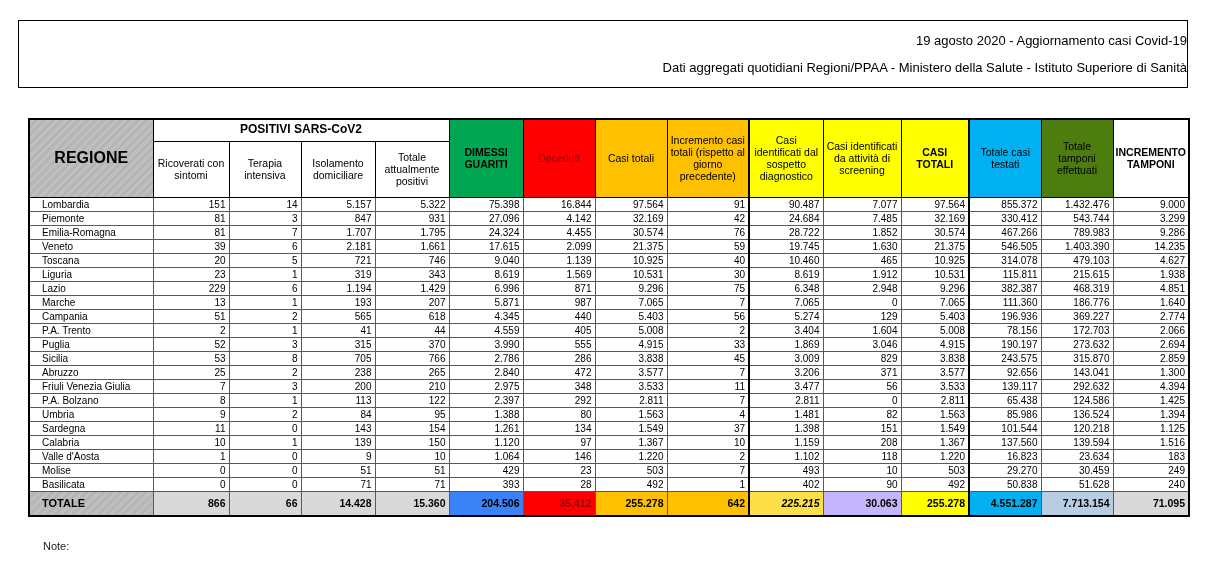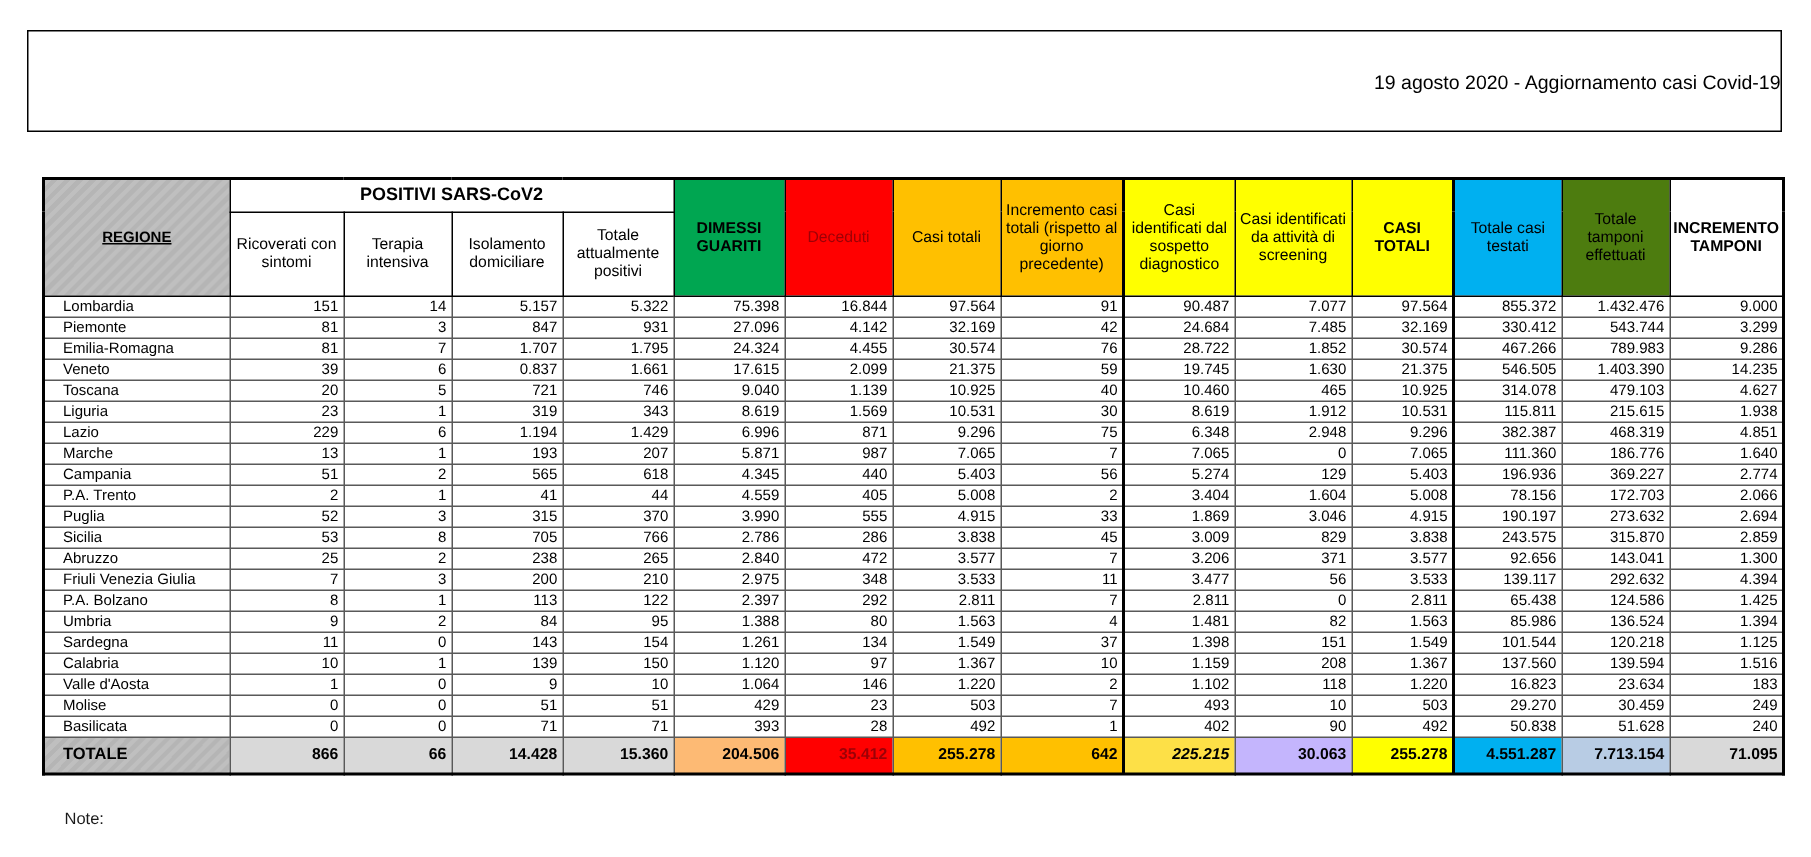--- a/index.html
+++ b/index.html
@@ -15,22 +15,22 @@
     border:2px solid #000;
   }
   .report-table th,.report-table td{
     border:1px solid #595959;overflow:hidden;white-space:nowrap;
   }
   .report-table thead th{border-color:#000;white-space:normal;}
   tr.hdr1{height:22px;}
   tr.hdr2{height:56px;}
   th{font-weight:normal;font-size:10.5px;text-align:center;vertical-align:middle;padding:0 2px;line-height:1.15;}
   th.group-hdr{font-weight:bold;font-size:12px;}
-  th.region-hdr{font-weight:bold;font-size:10px;
-    background:repeating-linear-gradient(135deg,#bfbfbf 0 3px,#b5b5b5 3px 6px);text-decoration:underline;}
+  th.region-hdr{font-weight:bold;font-size:16px;
+    background:repeating-linear-gradient(135deg,#bfbfbf 0 3px,#b5b5b5 3px 6px);}
   tbody tr{height:14px;}
   tbody td{font-size:10px;text-align:right;padding:0 3px;}
   tbody td.region{text-align:left;padding:0 12px;font-size:10px;}
   tr.total-row{height:25px;}
   tr.total-row td{font-weight:bold;font-size:10.5px;border-top:1px solid #000;}
   tr.total-row td.region{text-align:left;font-size:11px;
     background:repeating-linear-gradient(135deg,#bfbfbf 0 3px,#b5b5b5 3px 6px);}
   
   col.c0{width:124px;}col.c1{width:76px;}col.c2{width:72px;}col.c3{width:74px;}
   col.c4{width:74px;}col.c5{width:74px;}col.c6{width:72px;}col.c7{width:72px;}
@@ -39,20 +39,21 @@
   
   .report-table .c9l{border-left:2px solid #000;}
   .report-table .c11r{border-right:2px solid #000;}
   .note{position:absolute;left:43px;top:540px;font-size:11px;color:#1a1a1a;}
 </style>
 </head>
 <body>
 
 <div class="title-box">
   <div>19 agosto 2020 - Aggiornamento casi Covid-19</div>
+  <div>Dati aggregati quotidiani Regioni/PPAA - Ministero della Salute - Istituto Superiore di Sanità</div>
 </div>
 
 <table class="report-table">
   <colgroup id="cols">
       <col class="c0">
       <col class="c1">
       <col class="c2">
       <col class="c3">
       <col class="c4">
       <col class="c5">
@@ -137,21 +138,21 @@
         <td class="">1.852</td>
         <td class=" c11r">30.574</td>
         <td class="">467.266</td>
         <td class="">789.983</td>
         <td class="">9.286</td>
       </tr>
       <tr>
         <td class="region">Veneto</td>
         <td class="">39</td>
         <td class="">6</td>
-        <td class="">0.837</td>
+        <td class="">2.181</td>
         <td class="">1.661</td>
         <td class="">17.615</td>
         <td class="">2.099</td>
         <td class="">21.375</td>
         <td class="">59</td>
         <td class=" c9l">19.745</td>
         <td class="">1.630</td>
         <td class=" c11r">21.375</td>
         <td class="">546.505</td>
         <td class="">1.403.390</td>
@@ -445,21 +446,21 @@
         <td class="">50.838</td>
         <td class="">51.628</td>
         <td class="">240</td>
       </tr>
       <tr class="total-row">
         <td class="region">TOTALE</td>
         <td class="" style="background-color: rgb(217, 217, 217); color: rgb(0, 0, 0);">866</td>
         <td class="" style="background-color: rgb(217, 217, 217); color: rgb(0, 0, 0);">66</td>
         <td class="" style="background-color: rgb(217, 217, 217); color: rgb(0, 0, 0);">14.428</td>
         <td class="" style="background-color: rgb(217, 217, 217); color: rgb(0, 0, 0);">15.360</td>
-        <td class="" style="background-color: #fdba74; color: rgb(0, 0, 0);">204.506</td>
+        <td class="" style="background-color: #3b82f6; color: rgb(0, 0, 0);">204.506</td>
         <td class="" style="background-color: rgb(255, 0, 0); color: rgb(156, 0, 6);">35.412</td>
         <td class="" style="background-color: rgb(255, 192, 0); color: rgb(0, 0, 0);">255.278</td>
         <td class="" style="background-color: rgb(255, 192, 0); color: rgb(0, 0, 0);">642</td>
         <td class=" c9l" style="background-color: #fde047; color: rgb(0, 0, 0); font-style: italic;">225.215</td>
         <td class="" style="background-color: #c4b5fd; color: rgb(0, 0, 0);">30.063</td>
         <td class=" c11r" style="background-color: rgb(255, 255, 0); color: rgb(0, 0, 0);">255.278</td>
         <td class="" style="background-color: rgb(0, 176, 240); color: rgb(0, 0, 0);">4.551.287</td>
         <td class="" style="background-color: rgb(184, 204, 228); color: rgb(0, 0, 0);">7.713.154</td>
         <td class="" style="background-color: rgb(217, 217, 217); color: rgb(0, 0, 0);">71.095</td>
       </tr>

